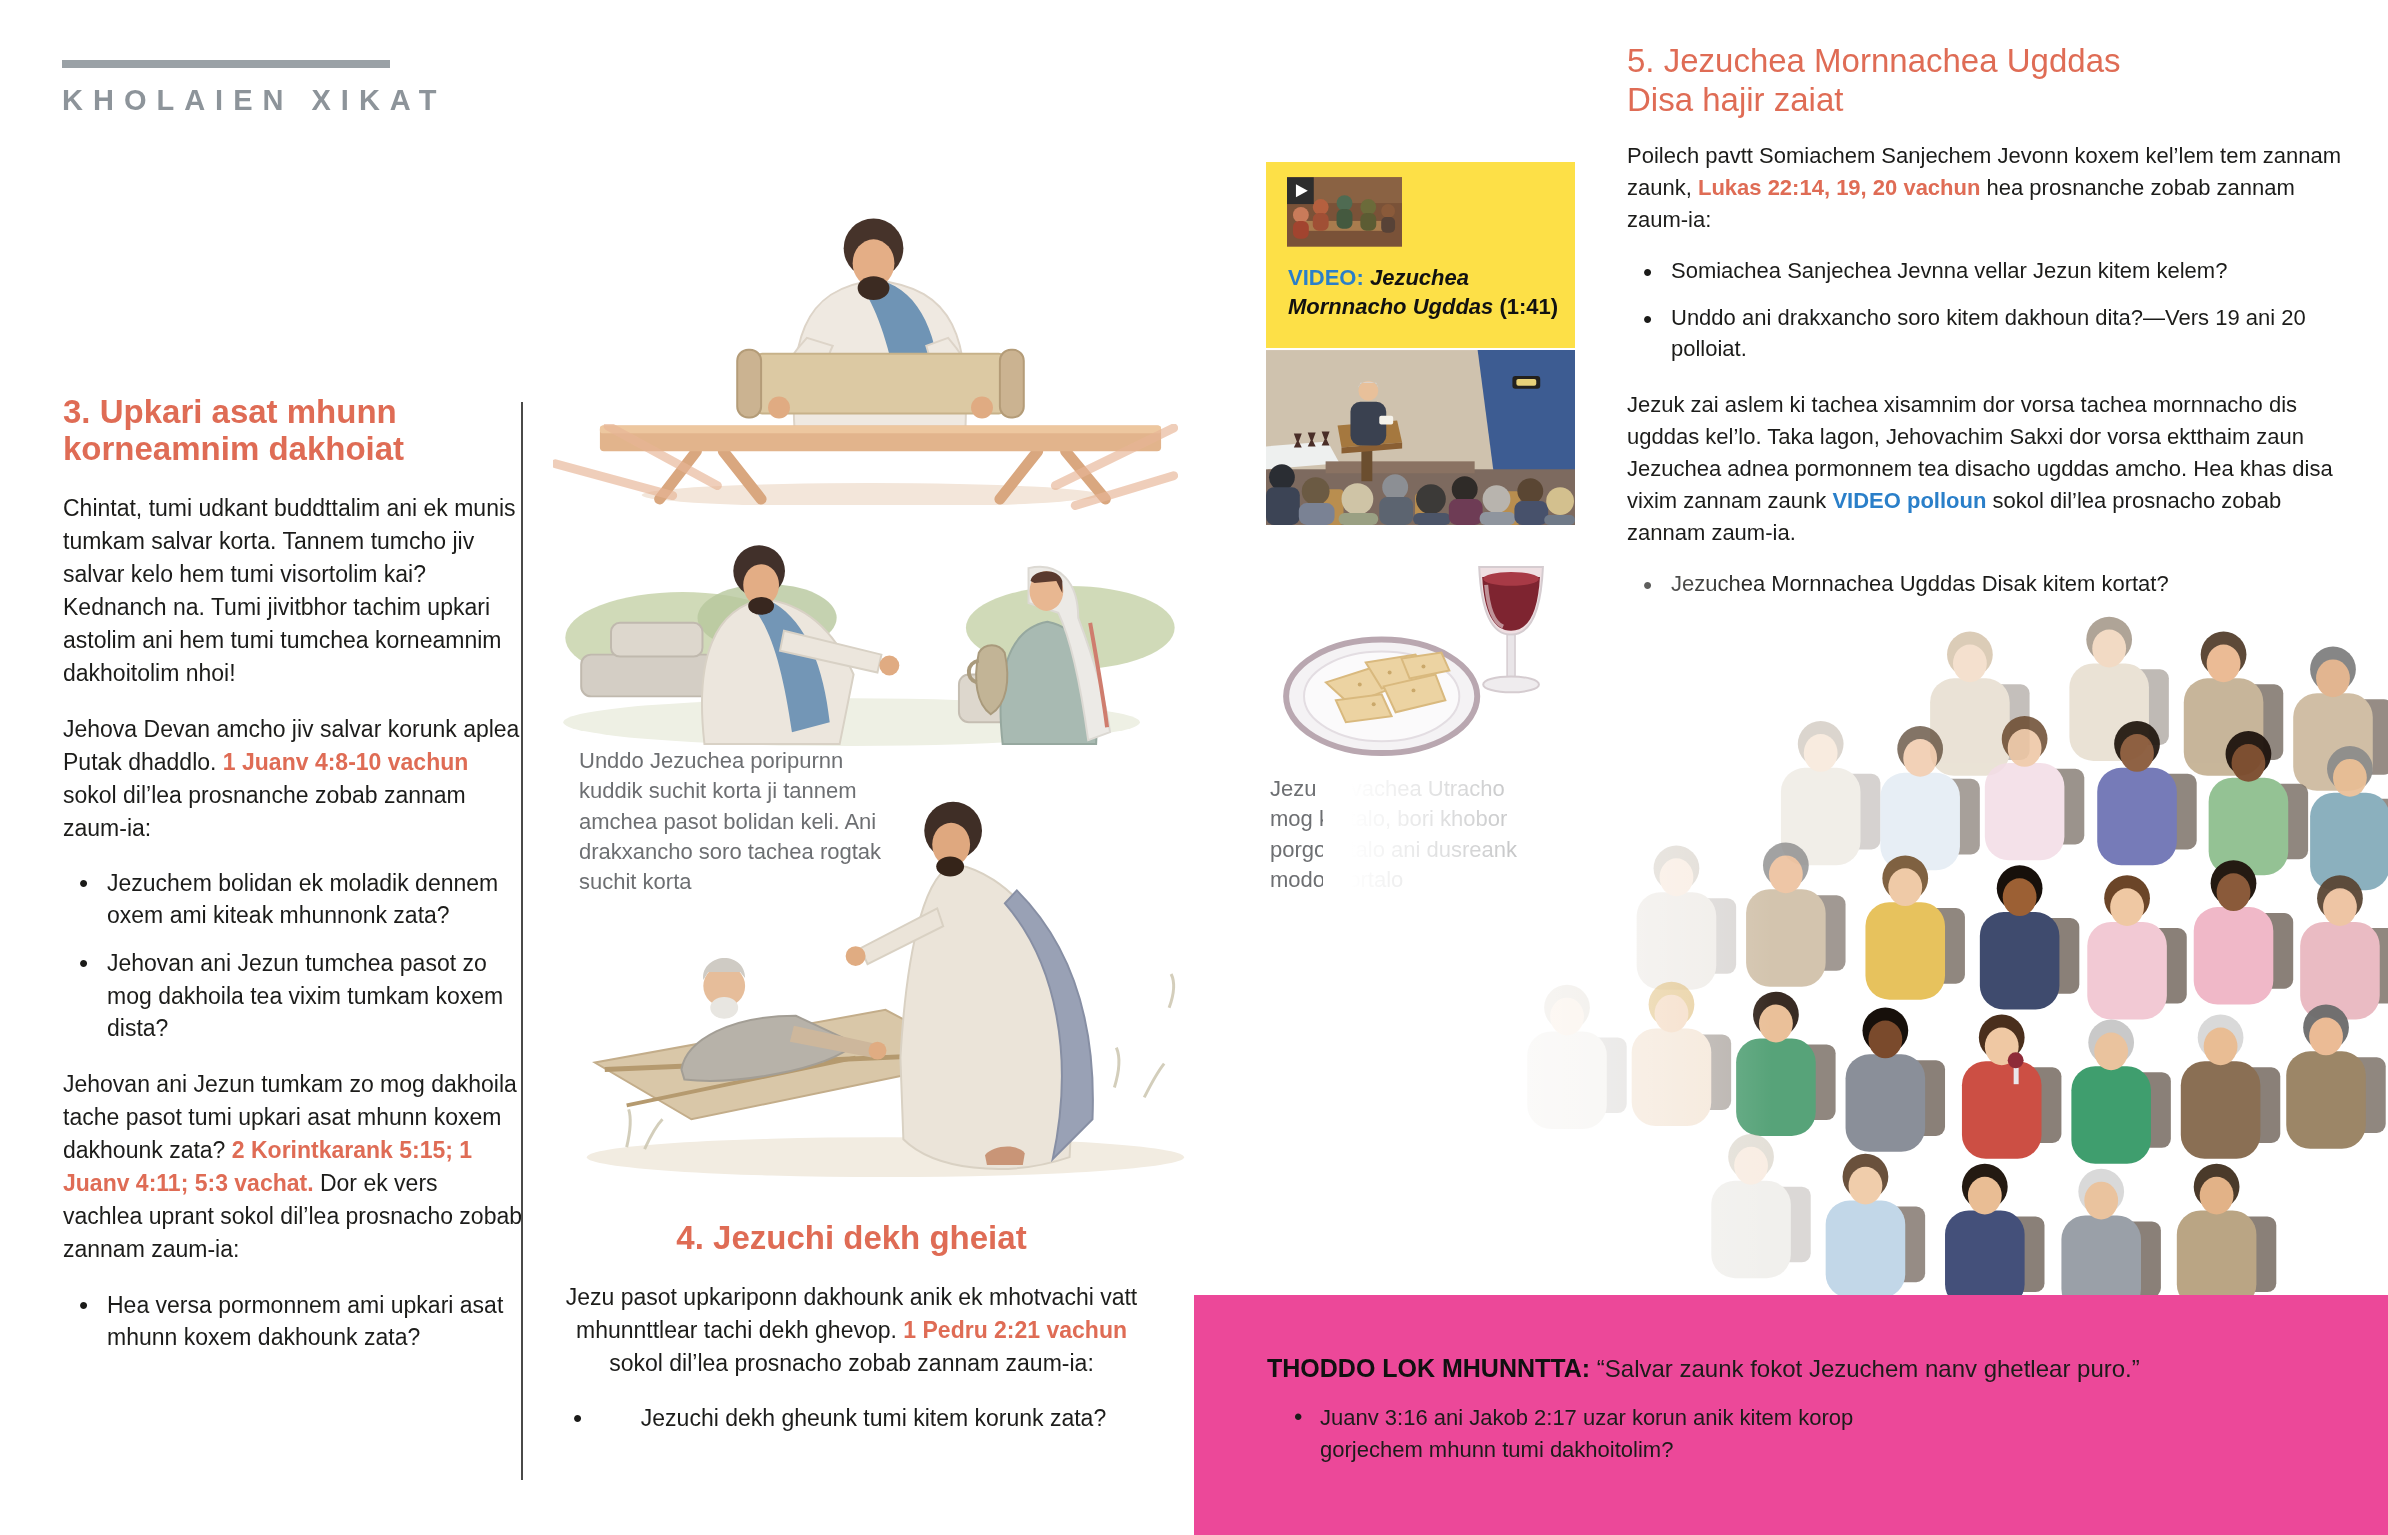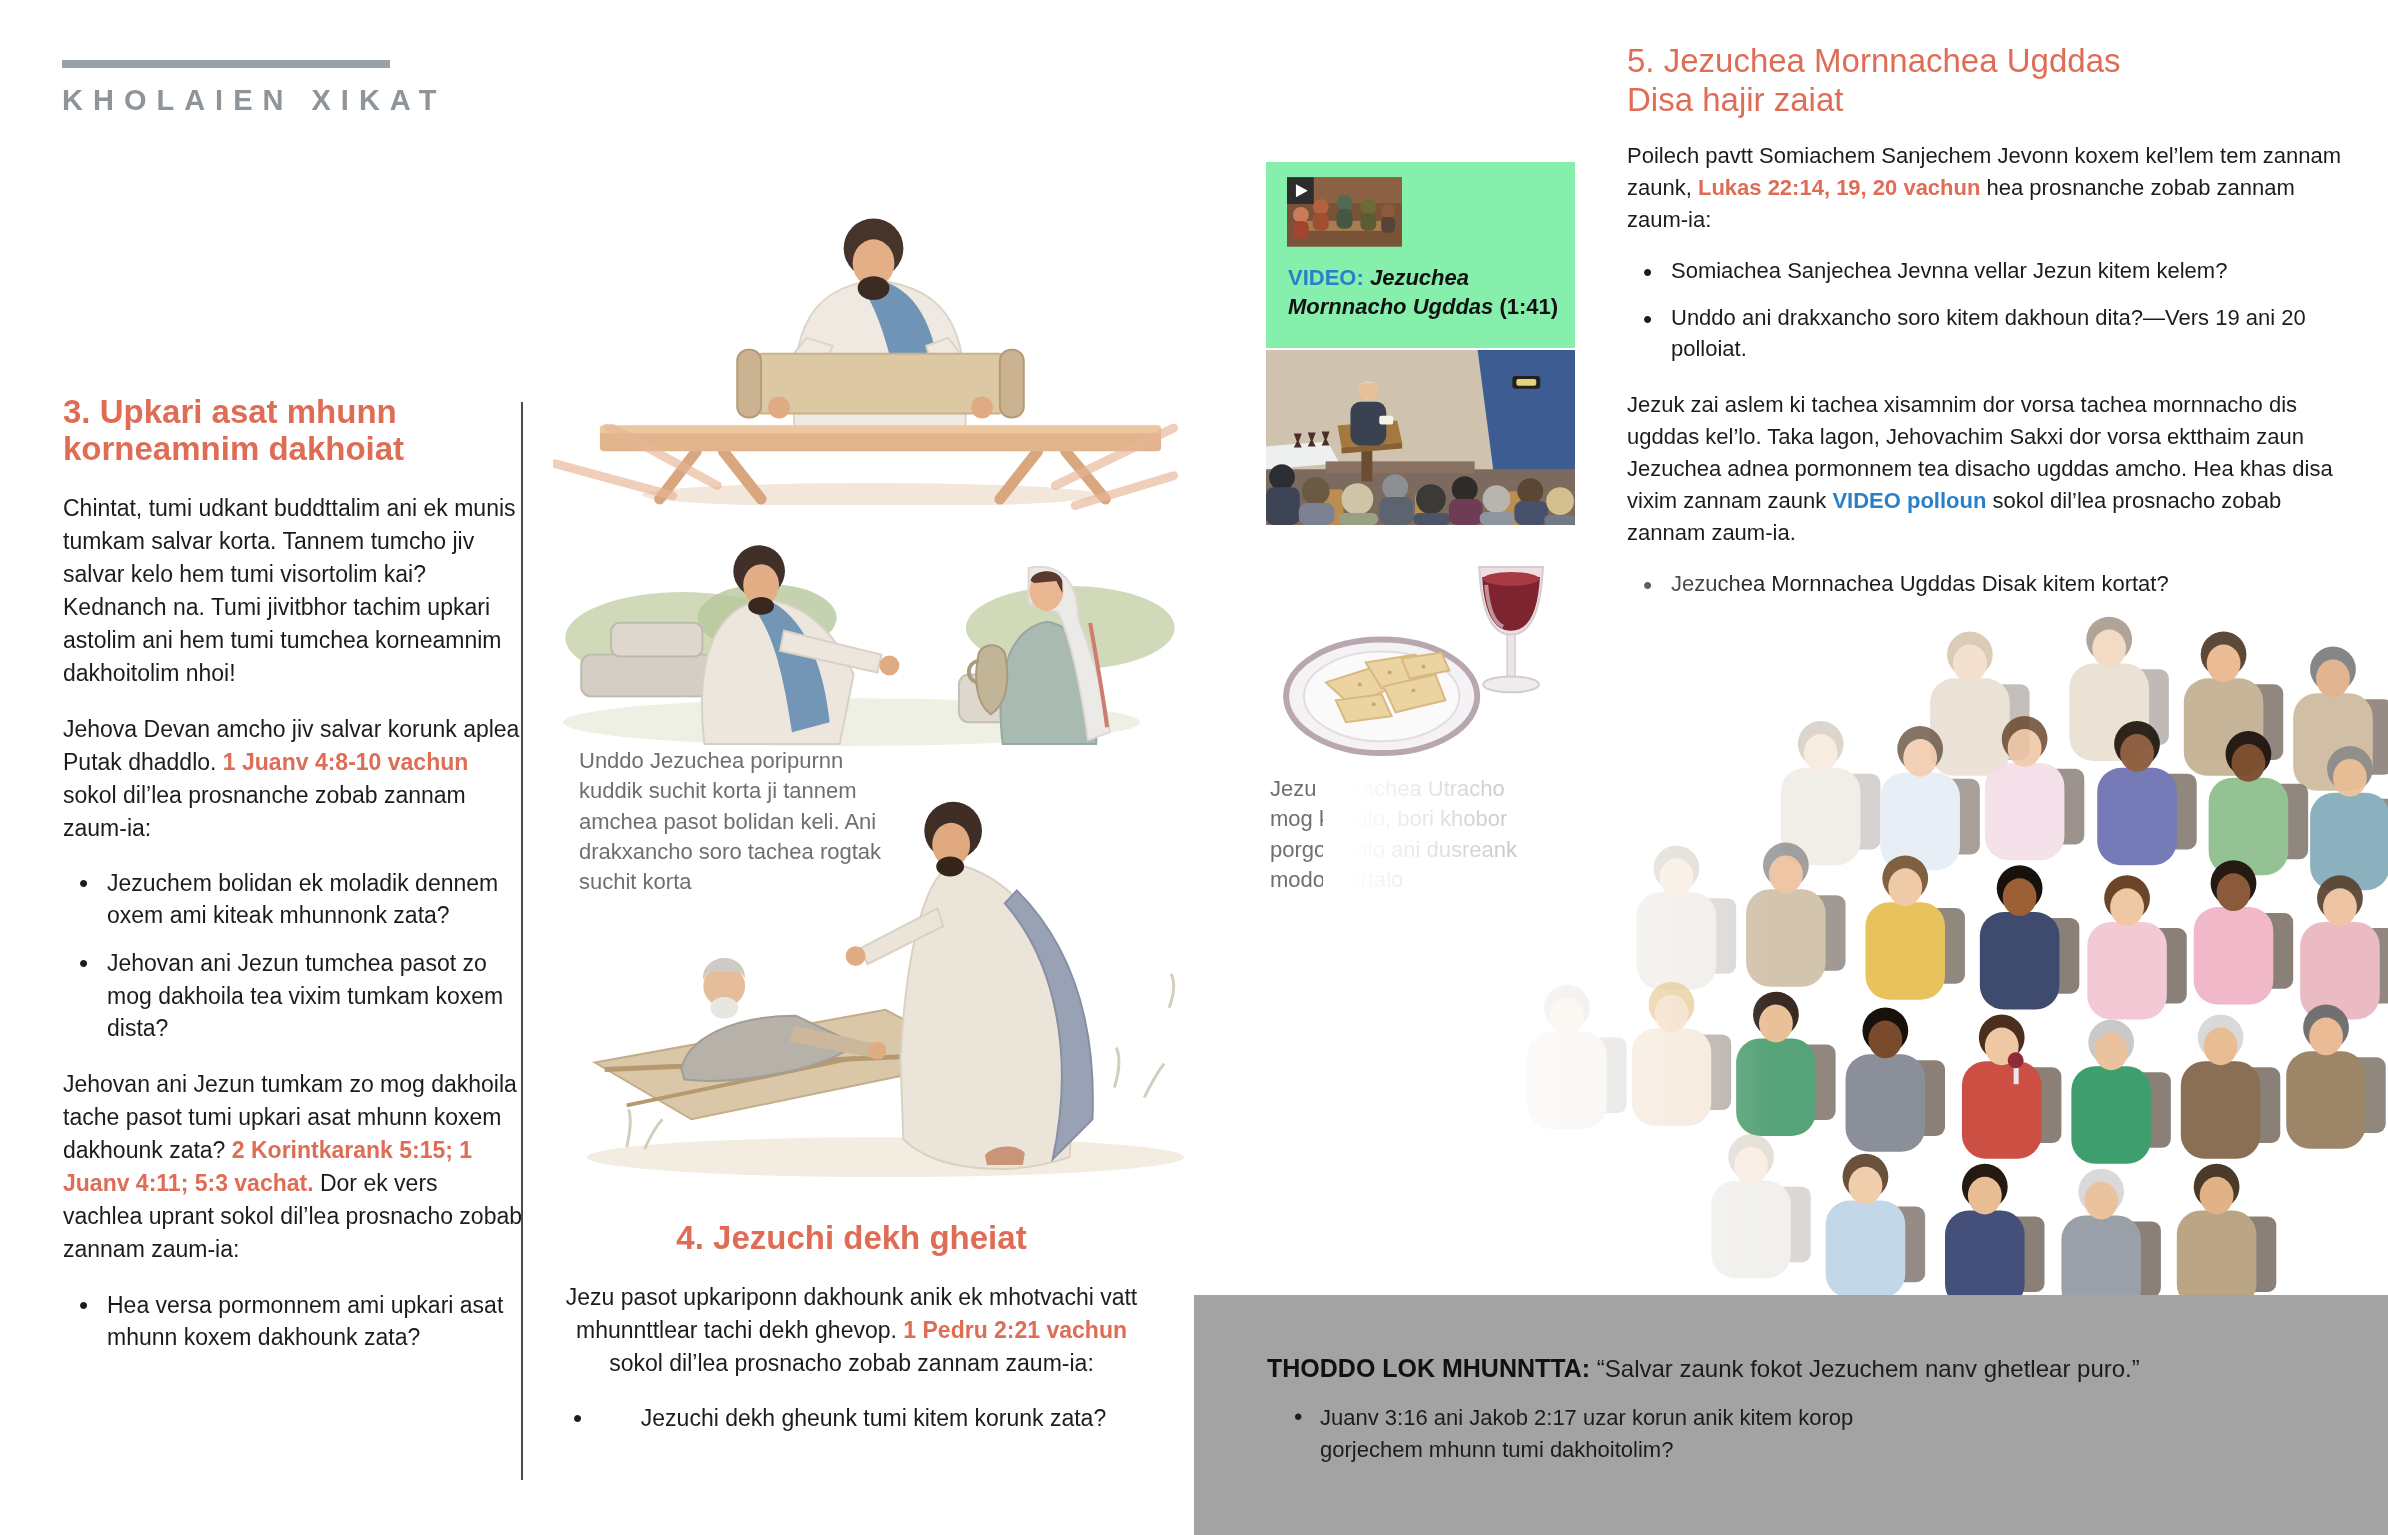--- a/index.html
+++ b/index.html
@@ -21,33 +21,33 @@
   .bullet{position:relative;padding-left:44px;font-size:23px;line-height:1.4;margin-bottom:16px;}
   .bullet::before{content:"•";position:absolute;left:16px;top:-2px;font-size:26px;color:#1b1b19;}
   .divider{left:521px;top:402px;width:2px;height:1078px;background:#4a4a48;}
   
   .cap{color:#6d6f72;font-size:22px;line-height:1.38;}
   .cap1{left:579px;top:746px;width:316px;}
   .cap2{left:1270px;top:774px;width:251px;}
   
   .sec4{left:557px;top:1220px;width:589px;text-align:center;}
   
-  .videobox{left:1266px;top:162px;width:309px;height:186px;background:#86efac;}
+  .videobox{left:1266px;top:162px;width:309px;height:186px;background:#fde047;}
   .vthumb{left:21px;top:15px;width:115px;height:70px;}
   .vlabel{left:22px;top:101px;width:271px;font-size:22px;line-height:1.32;color:#111;}
   .vlabel .vword{color:#2a7fc9;font-weight:bold;}
   .vlabel .vtitle{font-style:italic;font-weight:bold;}
   .vlabel .vdur{font-weight:bold;}
   
   .rightcol{left:1627px;top:42px;width:728px;}
   .h-sec5{font-size:33px;line-height:1.18;font-weight:normal;color:#df6c55;margin:0 0 20px 0;}
   .body-r{font-size:22px;line-height:1.46;margin:0 0 20px 0;}
   .bullet.r{font-size:22px;}
   
-  .graybox{left:1194px;top:1295px;width:1194px;height:240px;background:#a3a3a3;z-index:6;}
+  .graybox{left:1194px;top:1295px;width:1194px;height:240px;background:#ec4899;z-index:6;}
   .gb-title-row{position:absolute;left:73px;top:56px;width:1075px;font-size:24px;line-height:1.4;}
   .gb-title{font-weight:bold;font-size:25px;color:#111;}
   .gb-bullet{position:absolute;left:100px;top:107px;width:577px;font-size:22px;line-height:1.45;padding-left:26px;}
   .gb-bullet::before{content:"•";position:absolute;left:0;top:-2px;font-size:24px;}
   
   .crowd{left:1323px;top:549px;width:1065px;height:761px;z-index:1;}
   .crowd-fade{left:1323px;top:549px;width:468px;height:761px;z-index:2;
       background:linear-gradient(to right,#ffffff 6%,rgba(255,255,255,0) 96%);}
   .emblems{left:1274px;top:555px;width:287px;height:217px;z-index:3;}
   .photo{left:1266px;top:350px;width:309px;height:175px;}

